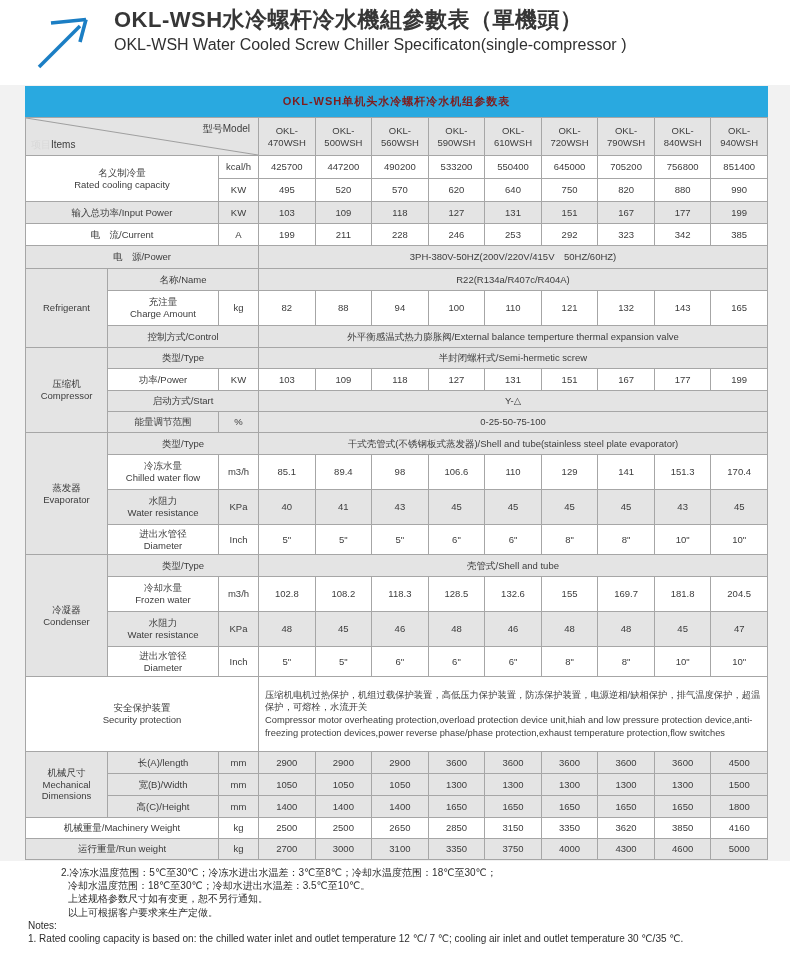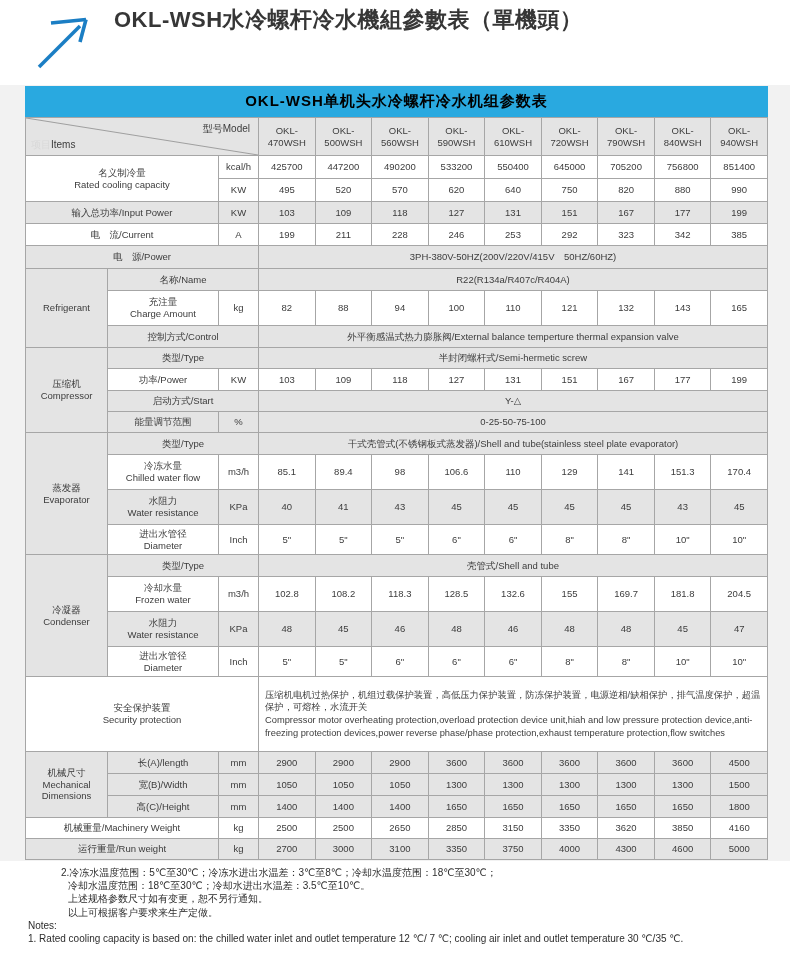--- a/index.html
+++ b/index.html
@@ -15,22 +15,22 @@
   .arrow-wrap { width:64px; height:62px; margin-top:4px; flex:0 0 auto; }
   .arrow-wrap svg { width:100%; height:100%; }
   .titles { margin-left:10px; }
   .title-zh { font-size:22px; font-weight:600; color:#363636; letter-spacing:.5px; line-height:1.25; }
   .title-en { font-size:16px; font-weight:400; color:#303030; margin-top:2px; }
 
   
   .band { position:absolute; top:85px; left:0; width:790px; height:776px; background:#f2f2f2; }
   .sheet { position:absolute; top:86px; left:25px; width:743px; }
   .banner {
-    height:31px; background:#29a9e0; color:#000000;
-    font-size:15px; font-weight:600; letter-spacing:1px;
+    height:31px; background:#29a9e0; color:#7f1d1d;
+    font-size:11px; font-weight:600; letter-spacing:1px;
     display:flex; align-items:center; justify-content:center;
   }
 
   
   table.spec { border-collapse:collapse; table-layout:fixed; width:743px; background:#ffffff;
                border:1px solid #7a7a7a; }
   table.spec td {
     border:1px solid #a6a6a6; text-align:center; vertical-align:middle;
     padding:1px 2px; font-size:9.5px; line-height:1.25; color:#3c3c3c;
     overflow:hidden; white-space:pre-line;
@@ -61,20 +61,21 @@
     <svg viewBox="0 0 64 62">
       <g fill="none" stroke="#1b7ec4" stroke-width="3.6">
         <path d="M9 57 L50 16"></path>
         <path d="M21 13 L56 9.5"></path>
         <path d="M56 9.5 L50 32"></path>
       </g>
     </svg>
   </div>
   <div class="titles">
     <div class="title-zh">OKL-WSH水冷螺杆冷水機組參數表（單機頭）</div>
+    <div class="title-en">OKL-WSH Water Cooled Screw Chiller Specificaton(single-compressor )</div>
   </div>
 </div>
 
 <div class="band"></div>
 <div class="sheet">
   <div class="banner">OKL-WSH单机头水冷螺杆冷水机组参数表</div>
   <table class="spec">
     <colgroup>
       <col style="width:82px">
         <col style="width:111px">

